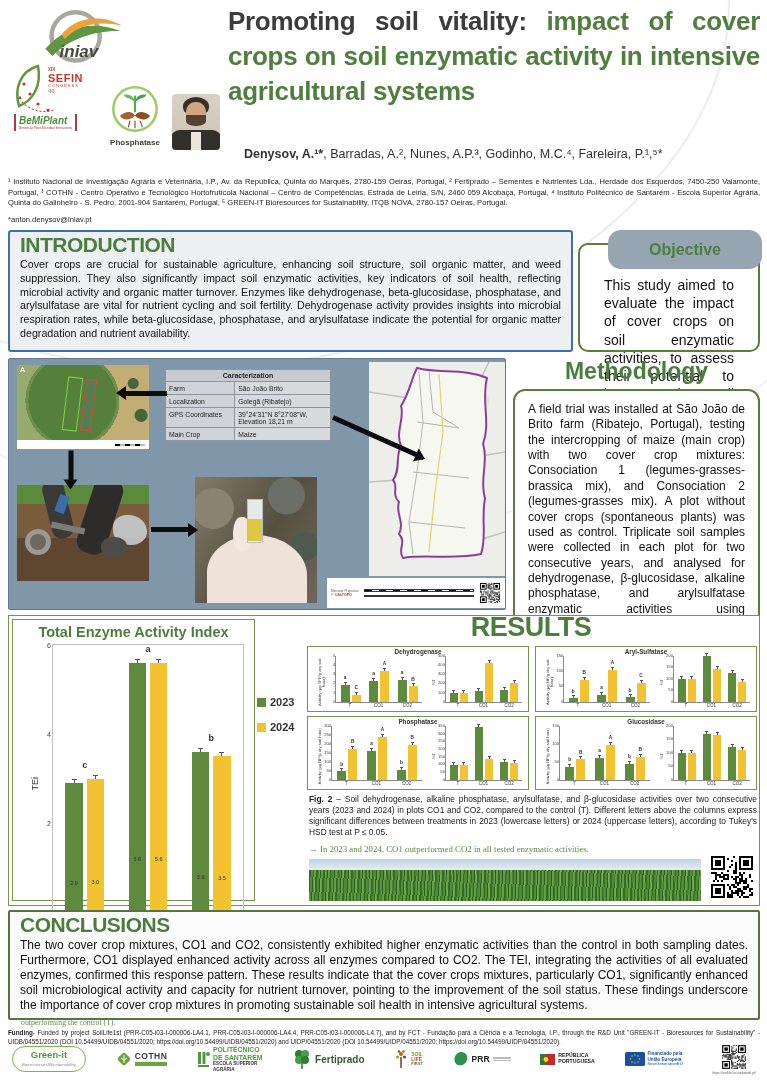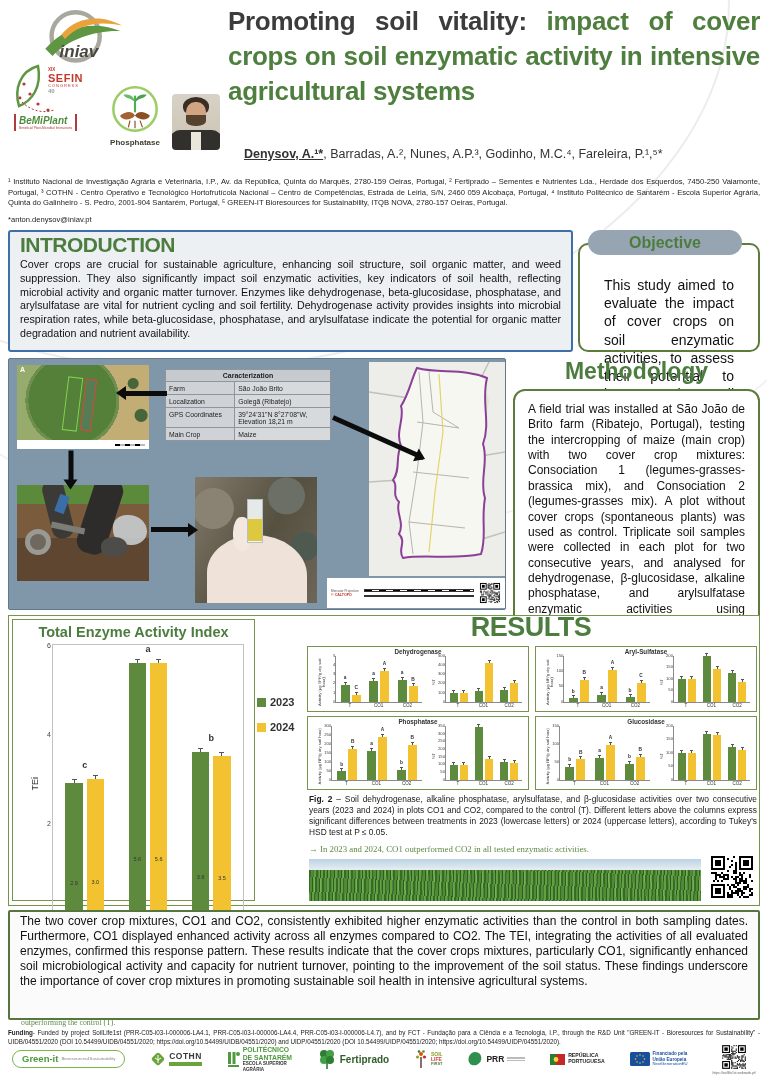--- a/index.html
+++ b/index.html
@@ -36,32 +36,32 @@
   .ph-hair{left:11px;top:3px;width:26px;height:18px;border-radius:50% 50% 40% 40%;background:#3a2e24;}
   .ph-face{left:14px;top:8px;width:20px;height:22px;border-radius:45%;background:#d2a482;}
   .ph-beard{left:14px;top:21px;width:20px;height:11px;border-radius:0 0 45% 45%;background:#55422f;}
   .ph-body{left:-2px;top:36px;width:52px;height:22px;border-radius:10px 10px 0 0;background:#32302d;}
   .ph-tee{left:19px;top:38px;width:10px;height:18px;background:#eae6dc;}
   .title{position:absolute;left:228px;top:4px;width:532px;margin:0;font-size:26px;line-height:1.34;
          font-weight:800;text-align:justify;letter-spacing:-0.3px;}
   .tdark{color:#3c3c3c;}
   .tgreen{color:#4f7f3e;}
   .authors{position:absolute;left:228px;top:147px;width:532px;margin:0;font-size:12.5px;color:#333;}
-  .authors .lead{font-weight:800;text-decoration:underline;padding-left:16px;}
+  .authors .lead{font-weight:800;padding-left:16px;}
   .affil{position:absolute;left:8px;top:177px;width:752px;margin:0;font-size:7.6px;line-height:1.4;
          text-align:justify;color:#1c1c1c;}
   .email{position:absolute;left:8px;top:215px;margin:0;font-size:7.6px;color:#1c1c1c;}
 
   
   .intro{left:8px;top:230px;width:565px;height:122px;border:2px solid #3f6fa8;border-radius:3px;
          background:#edf0f2;padding:1px 10px;}
   .intro h2{margin:0;font-size:21px;font-weight:800;color:#4c7d3f;letter-spacing:-0.5px;}
   .intro p{margin:1px 0 0;font-size:10.7px;line-height:1.29;text-align:justify;color:#111;}
   .objective{left:578px;top:230px;width:182px;height:122px;}
-  .obj-pill{position:absolute;left:10px;top:0;width:154px;height:25px;background:#97a5b2;border-radius:13px;
+  .obj-pill{position:absolute;left:30px;top:0;width:154px;height:39px;background:#97a5b2;border-radius:13px;
         z-index:2;display:flex;align-items:center;justify-content:center;}
   .obj-pill span{font-size:16px;font-weight:800;color:#4c7d3f;}
   .obj-box{position:absolute;left:0;top:13px;right:0;bottom:0;border:2px solid #5c7b3c;border-radius:10px;
         background:#fff;padding:15px 8px 4px;}
   .obj-box p{margin:16px;font-size:14px;line-height:1.3;text-align:justify;color:#111;}
 
   
   .method{left:8px;top:358px;width:752px;height:211px;}
   .slate{position:absolute;left:0;top:0;width:498px;height:252px;background:#8096a9;border:1px solid #64788a;
         border-radius:2px;overflow:hidden;}
@@ -199,21 +199,21 @@
   
   .concl{left:8px;top:910px;width:752px;height:110px;border:2px solid #56753f;border-radius:2px;
       background:#fbfbfb;padding:1px 10px;}
   .concl h2{margin:0;font-size:21px;font-weight:800;color:#4c7d3f;letter-spacing:-0.5px;}
   .concl p{margin:1px 0 0;font-size:12px;line-height:1.26;text-align:justify;color:#111;}
   .funding{left:8px;top:1023px;width:752px;font-size:6.3px;line-height:1.35;text-align:justify;color:#1a1a1a;}
   .funding b{font-weight:800;}
   .footer{left:8px;top:1040px;width:752px;height:38px;display:flex;align-items:center;
       justify-content:space-between;padding:0 4px;}
   .flogo{display:flex;align-items:center;gap:3px;flex:none;}
-  .greenit{border:1.2px solid #7ab648;border-radius:14px;padding:3px 9px;display:flex;flex-direction:row;
+  .greenit{border:1.2px solid #7ab648;border-radius:14px;padding:3px 9px;display:flex;flex-direction:column;
       line-height:1.1;justify-content:center;}
   .gi-name{font-size:9.5px;font-weight:800;color:#4e9a3c;}
   .gi-tag{font-size:4.4px;color:#888;}
   .cothn-txt{display:flex;flex-direction:column;line-height:1;}
   .cothn-name{font-size:8.5px;font-weight:800;color:#3a3a3a;letter-spacing:.5px;}
   .cothn-bar{height:4px;background:#6aa43c;margin-top:1px;}
   .ips-txt{display:flex;flex-direction:column;line-height:1.12;}
   .ips-1{font-size:6.8px;font-weight:800;color:#4e9a3c;}
   .ips-2{font-size:4.6px;font-weight:700;color:#333;}
   .fert-name{font-size:10px;font-weight:800;color:#2e5e2a;}
@@ -1236,20 +1236,21 @@
             <rect x="14" y="20" width="1" height="1"></rect>
             <rect x="16" y="20" width="1" height="1"></rect>
             <rect x="17" y="20" width="1" height="1"></rect>
             <rect x="18" y="20" width="1" height="1"></rect>
           </g>
         </svg>
       </div>
   </section>
 
   <section class="sec concl">
+    <h2>CONCLUSIONS</h2>
     <p>The two cover crop mixtures, CO1 and CO2, consistently exhibited higher enzymatic activities than the control in both sampling dates. Furthermore, CO1 displayed enhanced activity across all enzymes compared to CO2. The TEI, integrating the activities of all evaluated enzymes, confirmed this response pattern. These results indicate that the cover crops mixtures, particularly CO1, significantly enhanced soil microbiological activity and capacity for nutrient turnover, pointing to the improvement of the soil status. These findings underscore the importance of cover crop mixtures in promoting sustainable soil health in intensive agricultural systems.</p>
   </section>
 
   <p class="sec funding"><b>Funding</b><span>- Funded by project SoilLife1st (PRR-C05-i03-I-000006-LA4.1, PRR-C05-i03-I-000006-LA4.4, PRR-C05-i03-I-000006-L4.7), and by FCT - Fundação para a Ciência e a Tecnologia, I.P., through the R&amp;D Unit "GREEN-IT - Bioresources for Sustainability" - UIDB/04551/2020 (DOI 10.54499/UIDB/04551/2020; https://doi.org/10.54499/UIDB/04551/2020) and UIDP/04551/2020 (DOI 10.54499/UIDP/04551/2020; https://doi.org/10.54499/UIDP/04551/2020).</span></p>
 
   <footer class="sec footer">
     <div class="flogo greenit">
       <span class="gi-name">Green-it</span>
       <span class="gi-tag">Bioresources4Sustainability</span>
     </div>

